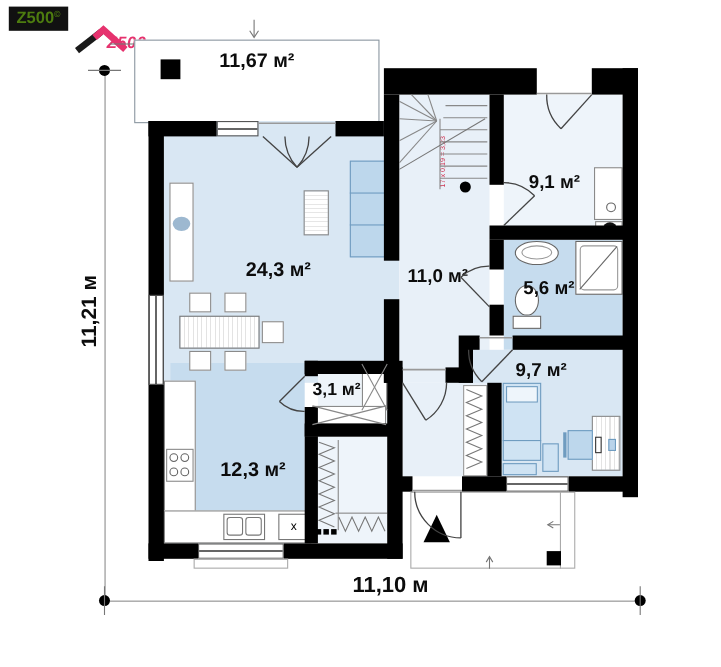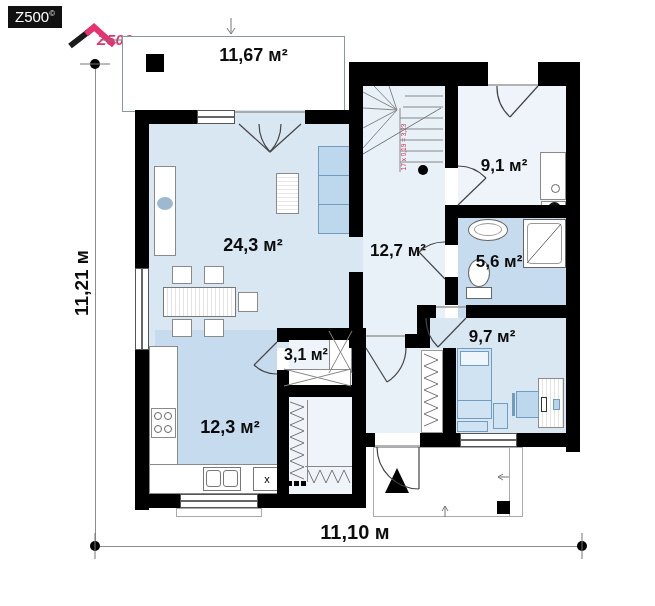--- a/index.html
+++ b/index.html
@@ -15,41 +15,41 @@
   .win-v{position:absolute;background:linear-gradient(to right,#fff 42%,#666 42%,#666 58%,#fff 58%);
          border:1px solid #555;box-sizing:border-box;}
   .lbl{position:absolute;font-weight:bold;color:#0c0c0c;text-align:center;font-size:17px;
        line-height:1.1;white-space:nowrap;}
   .dim{position:absolute;font-weight:bold;color:#0c0c0c;text-align:center;font-size:19px;white-space:nowrap;}
   .dimline{position:absolute;background:#8d8d8d;}
   .dot{position:absolute;width:10px;height:10px;border-radius:50%;background:#000;}
   .grain-v{background:repeating-linear-gradient(90deg,#fff 0 3px,#e3e3e3 3px 4px);}
   .grain-h{background:repeating-linear-gradient(0deg,#fff 0 3px,#e6e6e6 3px 4px);}
   .circle{position:absolute;border:1px solid #666;border-radius:50%;background:#fff;box-sizing:border-box;}
-  #badge{position:absolute;left:8px;top:6px;background:#111;color:#ffffff;font-weight:normal;
+  #badge{position:absolute;left:8px;top:6px;background:#111;color:#4d7c0f;font-weight:bold;
          font-size:15px;padding:2px 7px 3px 7px;}
   #badge sup{font-size:8px;}
   #logo-text{position:absolute;left:97px;top:31px;color:#e6326e;font-weight:bold;font-size:15px;
              letter-spacing:0.5px;font-style:italic;}
   .tri{position:absolute;width:0;height:0;border-left:12px solid transparent;
        border-right:12px solid transparent;border-bottom:25px solid #000;}
   .stair-note{position:absolute;left:374px;top:142px;width:62px;height:10px;font-size:6.5px;
               color:#cf3350;text-align:center;transform:rotate(-90deg);white-space:nowrap;}
   svg{position:absolute;left:0;top:0;pointer-events:none;}
 </style>
 </head>
 <body>
 
 <div id="canvas">
 
   <div id="badge"><span>Z500</span><sup>©</sup></div>
   <div id="logo-text">Z500</div>
 
   <div class="abs" style="left:122px;top:36px;width:223px;height:76px;background:#fff;border:1px solid #8a96a0;box-sizing:border-box;"></div>
-  <div class="lbl" style="left:122px;top:44px;width:223px;font-size:18px;line-height:1.25;padding-left:20px;">
+  <div class="lbl" style="left:122px;top:44px;width:223px;font-size:18px;line-height:1.25;">
     <div>11,67 м²</div>
   </div>
   <div class="abs" style="left:146px;top:54px;width:18px;height:18px;background:#000;"></div>
 
   <div class="floor" style="left:149px;top:110px;width:214px;height:238px;background:#d9e7f3;"></div>
   <div class="floor" style="left:155px;top:330px;width:122px;height:164px;background:#c6dcee;"></div>
   <div class="floor" style="left:363px;top:86px;width:82px;height:262px;background:#e8f0f8;"></div>
   <div class="floor" style="left:458px;top:86px;width:108px;height:132px;background:#eef4fa;"></div>
   <div class="floor" style="left:458px;top:218px;width:108px;height:100px;background:#c6dcee;"></div>
   <div class="floor" style="left:430px;top:318px;width:136px;height:115px;background:#d9e7f3;"></div>
@@ -161,21 +161,21 @@
 
   <div class="dimline" style="left:95px;top:64px;width:1px;height:482px;"></div>
   <div class="dimline" style="left:95px;top:546px;width:487px;height:1px;"></div>
   <div class="dot" style="left:90px;top:59px;"></div>
   <div class="dot" style="left:90px;top:541px;"></div>
   <div class="dot" style="left:577px;top:541px;"></div>
   <div class="dim" style="left:36px;top:272px;width:92px;height:22px;transform:rotate(-90deg);">11,21 м</div>
   <div class="dim" style="left:295px;top:521px;width:120px;font-size:20px;">11,10 м</div>
 
   <div class="lbl" style="left:183px;top:236px;width:140px;font-size:18px;">24,3 м²</div>
-  <div class="lbl" style="left:338px;top:242px;width:120px;">12,7 м²</div>
+  <div class="lbl" style="left:338px;top:242px;width:120px;">11,0 м²</div>
   <div class="lbl" style="left:160px;top:418px;width:140px;font-size:18px;">12,3 м²</div>
   <div class="lbl" style="left:444px;top:157px;width:120px;">9,1 м²</div>
   <div class="lbl" style="left:439px;top:253px;width:120px;">5,6 м²</div>
   <div class="lbl" style="left:432px;top:328px;width:120px;">9,7 м²</div>
   <div class="lbl" style="left:256px;top:346px;width:100px;font-size:16px;">3,1 м²</div>
 
   <div class="stair-note">17 x 0,19 = 3,23</div>
 
   <svg width="655" height="606" viewBox="0 0 655 606">
 

